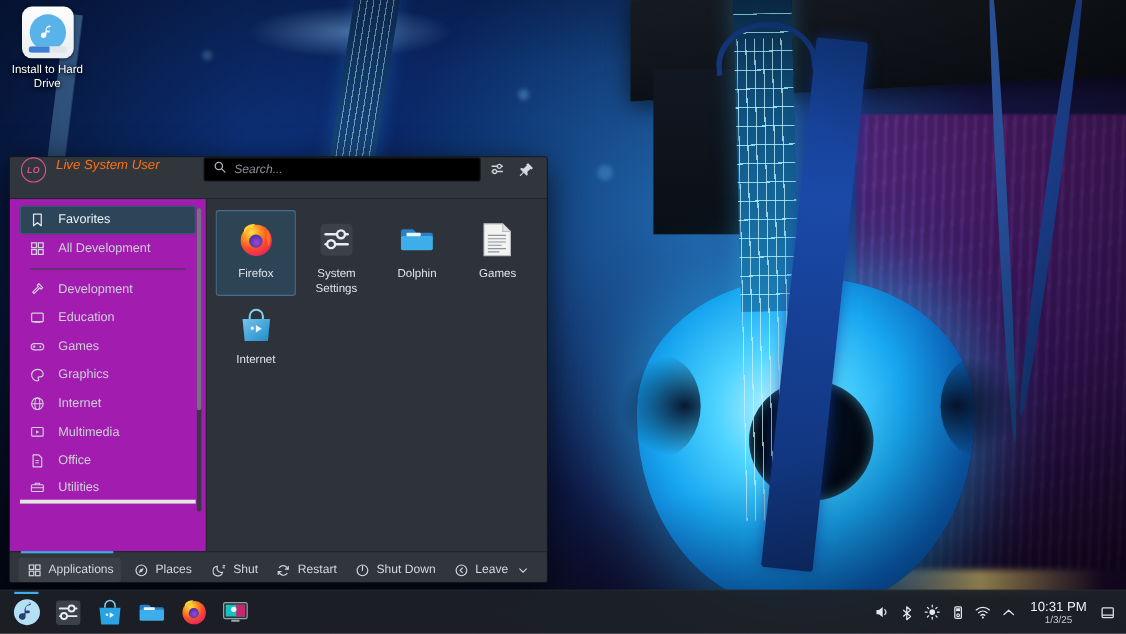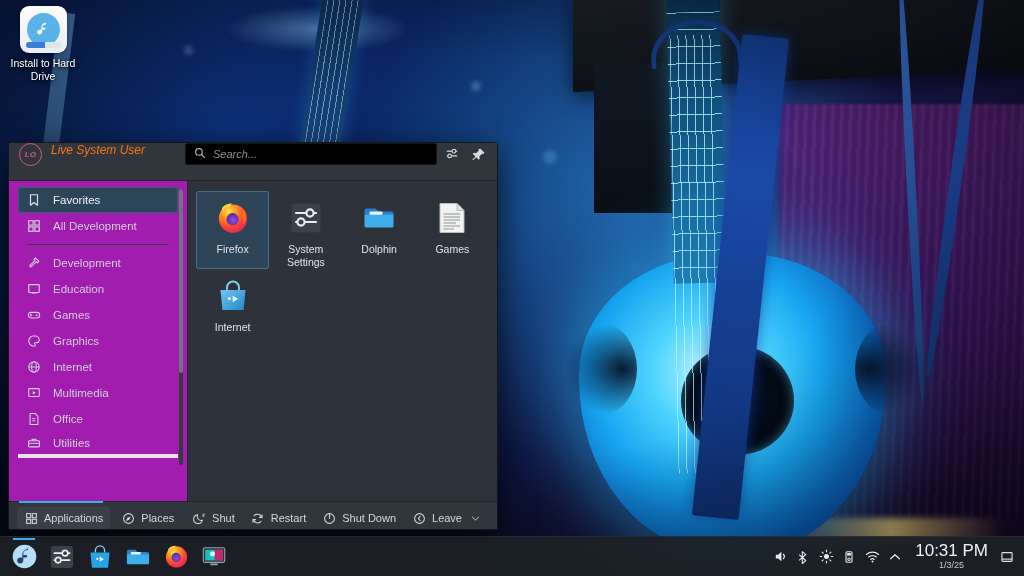--- a/index.html
+++ b/index.html
@@ -304,21 +304,21 @@
   .tray { margin-left: auto; display: flex; align-items: center; gap: 1px; padding-right: 4px; }
   .tbtn {
     width: 22px; height: 34px; border-radius: 3px;
     display: flex; align-items: center; justify-content: center; cursor: pointer;
   }
   .clock {
     padding: 0 8px; text-align: center; cursor: pointer; border-radius: 3px;
     display: flex; flex-direction: column; align-items: center; justify-content: center;
     height: 34px;
   }
-  .clock .t { font-size: 17px; color: #eef1f4; line-height: 1.05; }
+  .clock .t { font-size: 12px; color: #eef1f4; line-height: 1.05; }
   .clock .d { font-size: 9px; color: #c4c9cf; line-height: 1.15; }
   .showdesk {
     width: 20px; height: 34px; display: flex; align-items: center; justify-content: center;
     cursor: pointer; border-radius: 3px; margin-right: 3px;
   }
 </style>
 </head>
 <body>
 
 <div id="desktop">

